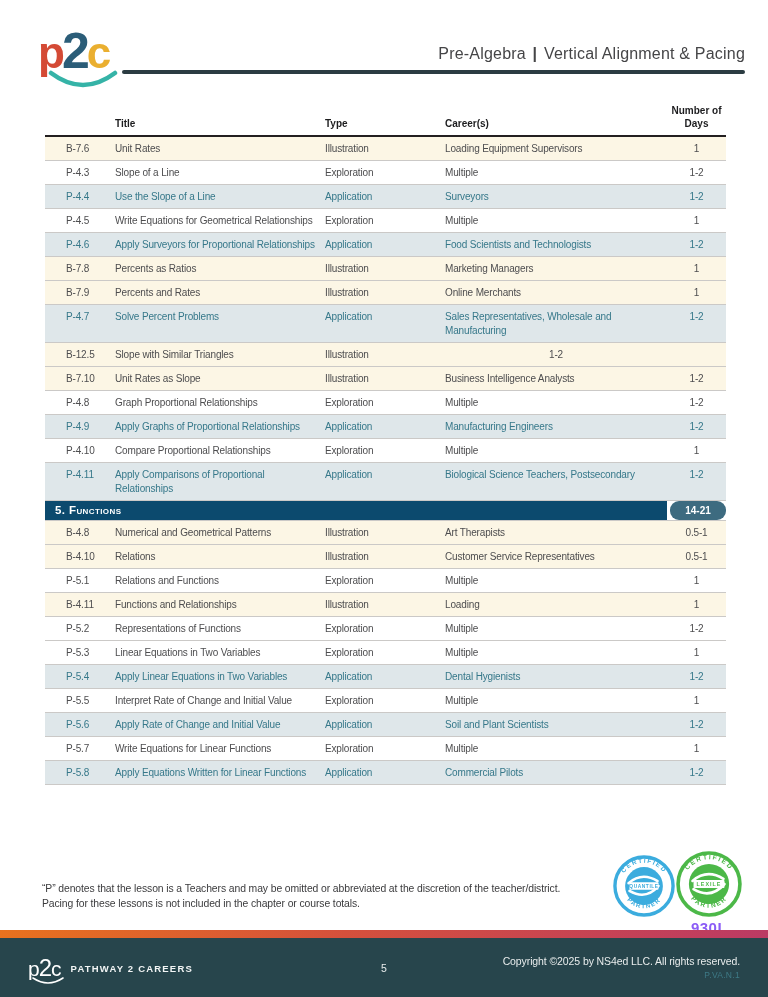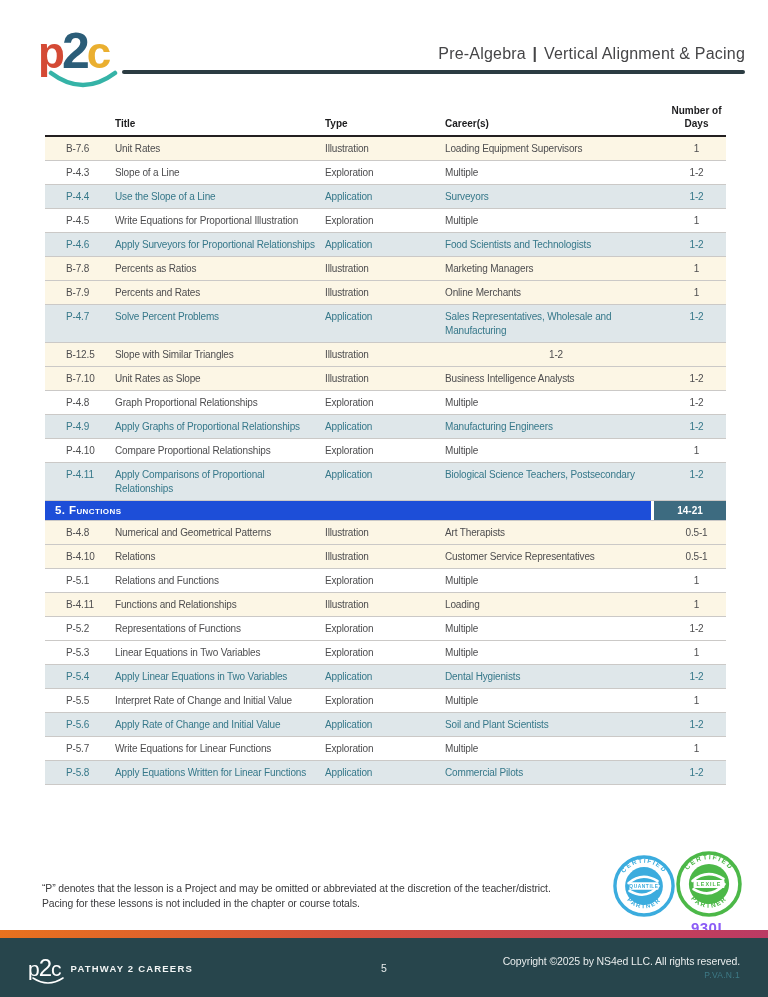--- a/index.html
+++ b/index.html
@@ -47,27 +47,27 @@
   .cell {
     font-size:10px; letter-spacing:-0.15px; line-height:14px; color:#4d4d4f;
     padding:4.5px 8px 4.5px 0;
   }
   .cell-code { padding-left:21px; }
   .cell-days { text-align:center; padding-left:0; padding-right:0; }
   .row.application .cell { color:#36788a; }
 
   .section-row { display:flex; border-bottom:1px solid #cbc9c7; }
   .section-label {
-    flex:1; background:#1d4ed8; color:#ffffff; font-variant:small-caps;
+    flex:1; background:#0c4a6e; color:#ffffff; font-variant:small-caps;
     font-weight:700; font-size:11.5px; letter-spacing:0.4px; padding:3px 0 4px 10px;
   }
   .section-gap { width:3px; background:#ffffff; }
   .section-days {
-    width:72px; background:#3d6b80; color:#ffffff; font-weight:700; font-size:10px;
-    display:flex; align-items:center; justify-content:center;
+    width:56px; background:#3d6b80; color:#ffffff; font-weight:700; font-size:10px;
+    display:flex; align-items:center; justify-content:center;border-radius:9px;
   }
 
   
   .footnote {
     position:absolute; left:42px; top:881px; width:540px;
     font-size:10.4px; line-height:1.45; color:#3b3b3d; letter-spacing:-0.1px;
   }
 
   
   .badges { position:absolute; top:851px; right:26px; display:flex; align-items:flex-start; }
@@ -139,21 +139,21 @@
         </div>
         <div class="row application">
           <div class="cell cell-code">P-4.4</div>
           <div class="cell cell-title">Use the Slope of a Line</div>
           <div class="cell cell-type">Application</div>
           <div class="cell cell-careers">Surveyors</div>
           <div class="cell cell-days">1-2</div>
         </div>
         <div class="row exploration">
           <div class="cell cell-code">P-4.5</div>
-          <div class="cell cell-title">Write Equations for Proportional Illustration</div>
+          <div class="cell cell-title">Write Equations for Geometrical Relationships</div>
           <div class="cell cell-type">Exploration</div>
           <div class="cell cell-careers">Multiple</div>
           <div class="cell cell-days">1</div>
         </div>
         <div class="row application">
           <div class="cell cell-code">P-4.6</div>
           <div class="cell cell-title">Apply Surveyors for Proportional Relationships</div>
           <div class="cell cell-type">Application</div>
           <div class="cell cell-careers">Food Scientists and Technologists</div>
           <div class="cell cell-days">1-2</div>
@@ -299,21 +299,21 @@
           <div class="cell cell-code">P-5.8</div>
           <div class="cell cell-title">Apply Equations Written for Linear Functions</div>
           <div class="cell cell-type">Application</div>
           <div class="cell cell-careers">Commercial Pilots</div>
           <div class="cell cell-days">1-2</div>
         </div>
       </div>
   </div>
 
   <div class="footnote">
-    <div>“P” denotes that the lesson is a Project and may be omitted or abbreviated at the discretion of the teacher/district.</div>
+    <div>“P” denotes that the lesson is a Teachers and may be omitted or abbreviated at the discretion of the teacher/district.</div>
     <div>Pacing for these lessons is not included in the chapter or course totals.</div>
   </div>
 
   <div class="badges">
     <div class="badge-col quantile">
       <svg width="62" height="62" viewBox="0 0 64 64">
         <circle cx="32" cy="32" r="30" fill="#ffffff" stroke="#3bacde" stroke-width="3.5"></circle>
         <defs>
           <path id="qTop" d="M 7,33 A 25,25 0 0 1 57,33"></path>
           <path id="qBot" d="M 10,33 A 22,22 0 0 0 54,33"></path>

